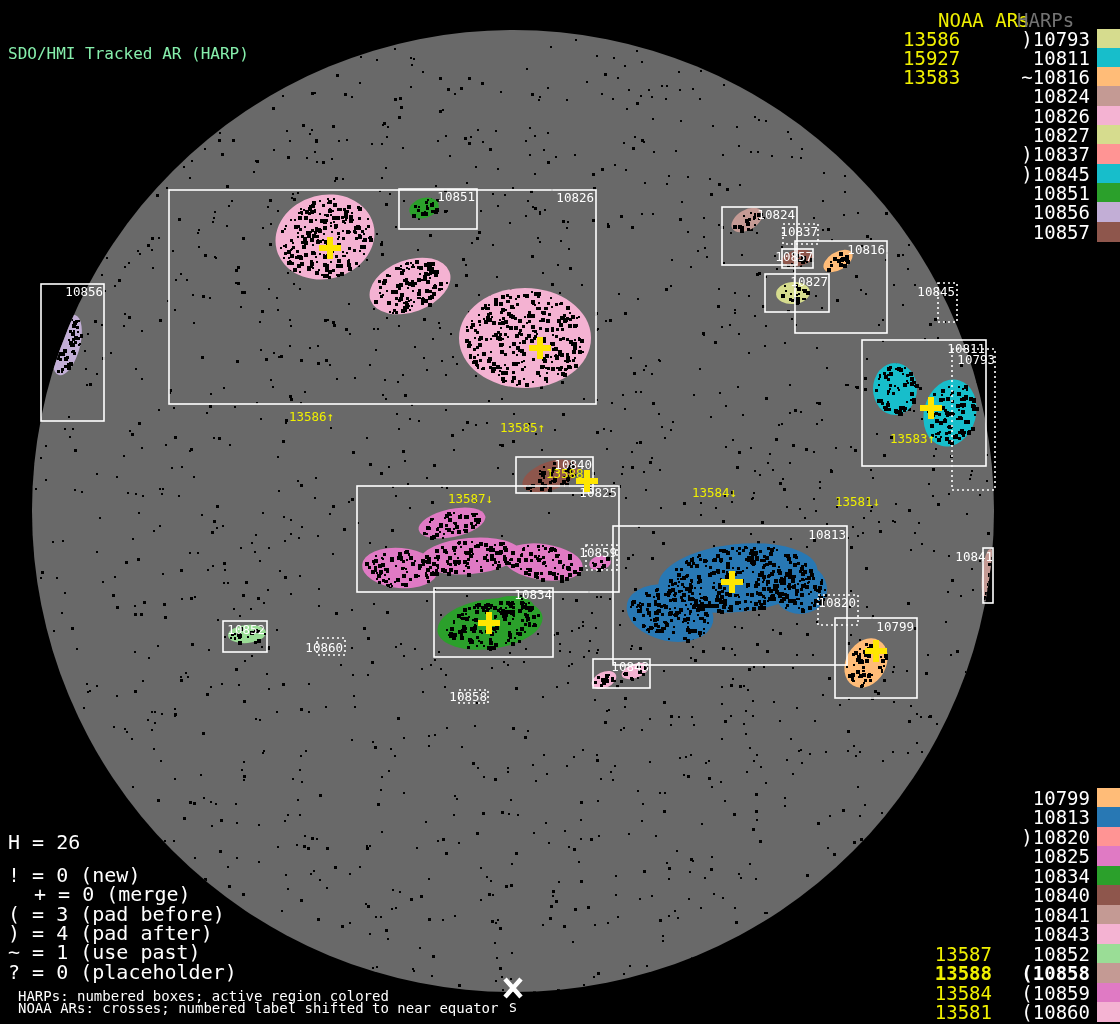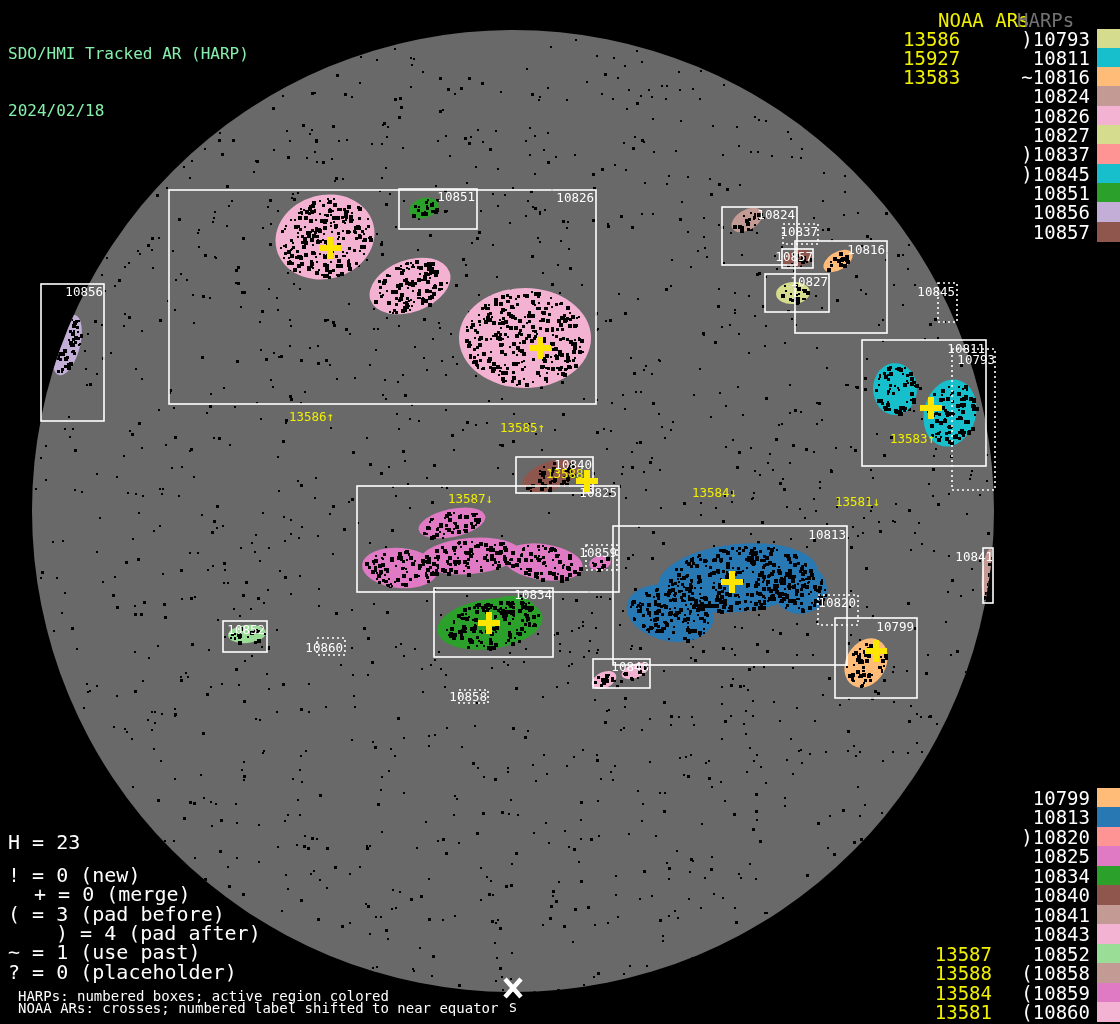--- a/index.html
+++ b/index.html
@@ -196,21 +196,20 @@
       <text x="546" y="478" fill="#f0f000" font-size="12.5" class="svgtext">13588↓</text>
       <text x="448" y="503" fill="#f0f000" font-size="12.5" class="svgtext">13587↓</text>
       <text x="692" y="497" fill="#f0f000" font-size="12.5" class="svgtext">13584↓</text>
       <text x="835" y="506" fill="#f0f000" font-size="12.5" class="svgtext">13581↓</text>
       <path d="M505 979L521 997M521 979L505 997" stroke="#fff" stroke-width="4.5" fill="none"></path>
       <text x="509" y="1012" fill="#fff" font-size="13" class="svgtext">S</text>
     </svg>
 
   <div class="title-block">
     <div>SDO/HMI Tracked AR (HARP)</div>
-    <div>2024/02/18</div>
   </div>
 
   <div class="col-header noaa-hdr">NOAA ARs</div>
   <div class="col-header harps-hdr">HARPs</div>
 
   <div id="legend-top">
       <div class="lr-row" style="top: 28.5px;">
         <span class="ny left">13586</span>
         <span class="hv">)10793</span>
         <span class="sw" style="background: rgb(214, 220, 142);"></span>
@@ -289,42 +288,42 @@
       </div>
       <div class="lr-row" style="top: 924px;">
         <span class="hv">10843</span>
         <span class="sw" style="background: rgb(244, 178, 210);"></span>
       </div>
       <div class="lr-row" style="top: 943.5px;">
         <span class="ny right">13587</span>
         <span class="hv">10852</span>
         <span class="sw" style="background: rgb(154, 221, 150);"></span>
       </div>
-      <div class="lr-row" style="top: 963px;">
+      <div class="lr-row" style="top: 963px; font-weight: bold;">
         <span class="ny right">13588</span>
         <span class="hv">(10858</span>
         <span class="sw" style="background: rgb(196, 154, 148);"></span>
       </div>
       <div class="lr-row" style="top: 982.5px;">
         <span class="ny right">13584</span>
         <span class="hv">(10859</span>
         <span class="sw" style="background: rgb(224, 122, 196);"></span>
       </div>
       <div class="lr-row" style="top: 1002px;">
         <span class="ny right">13581</span>
         <span class="hv">(10860</span>
         <span class="sw" style="background: rgb(244, 178, 210);"></span>
       </div>
     </div>
 
-  <div id="stat-h">H = 23</div>
+  <div id="stat-h">H = 26</div>
   <div id="stat-flags">
       <div class="flag-row" style="top: 866px;">! = 0 (new)</div>
       <div class="flag-row" style="top: 885.33px; margin-left: 26px;">+ = 0 (merge)</div>
       <div class="flag-row" style="top: 904.66px;">( = 3 (pad before)</div>
-      <div class="flag-row" style="top: 923.99px; margin-left: 48px;">) = 4 (pad after)</div>
+      <div class="flag-row" style="top: 923.99px;">) = 4 (pad after)</div>
       <div class="flag-row" style="top: 943.32px;">~ = 1 (use past)</div>
       <div class="flag-row" style="top: 962.65px;">? = 0 (placeholder)</div>
     </div>
 
   <div class="footer l1">HARPs: numbered boxes; active region colored</div>
   <div class="footer l2">NOAA ARs: crosses; numbered label shifted to near equator</div>
 </div>
 
 </body></html>

